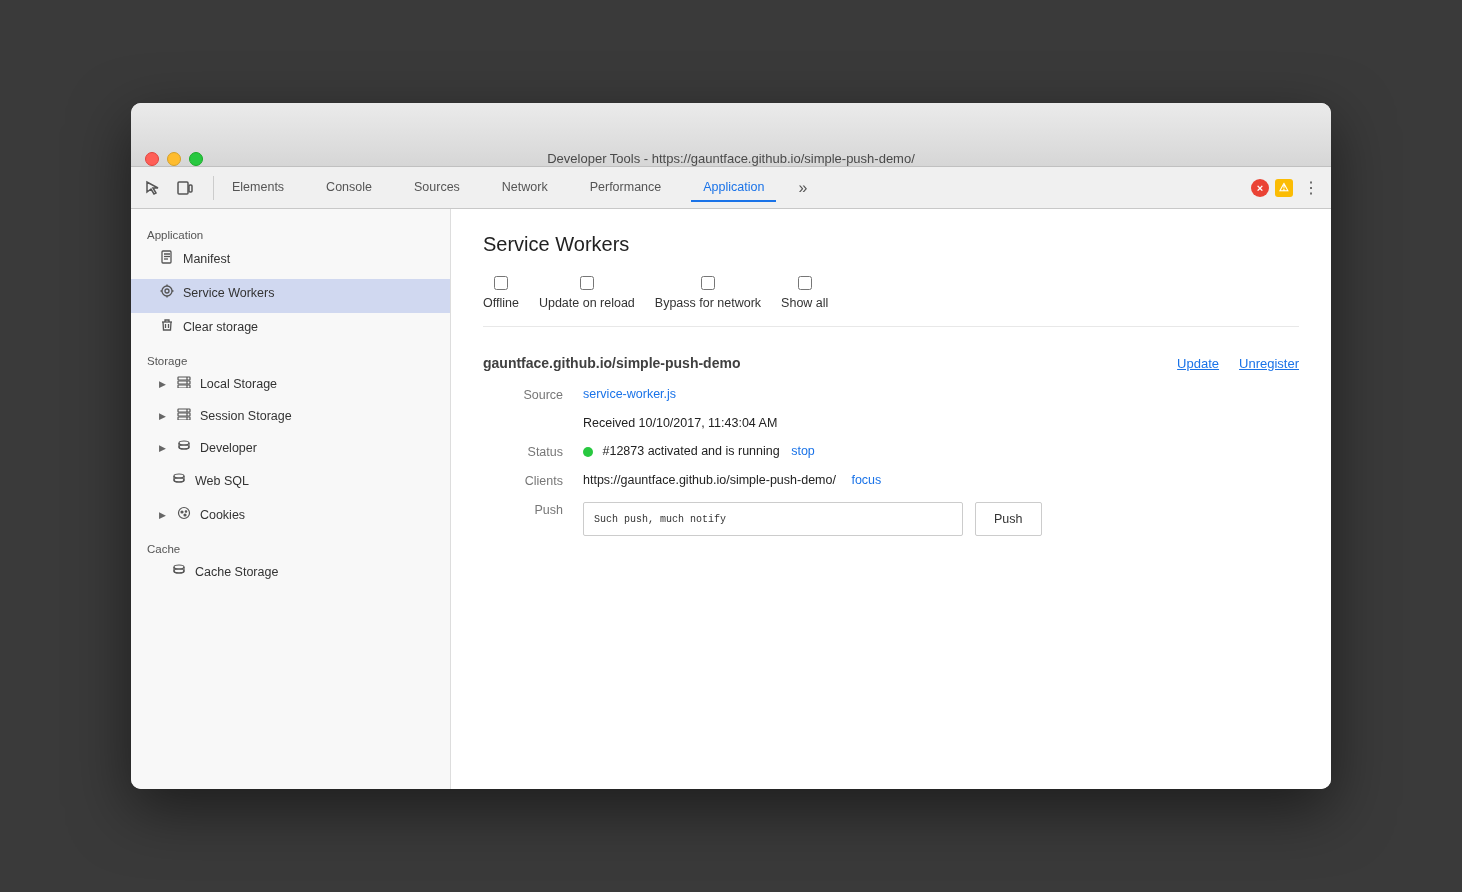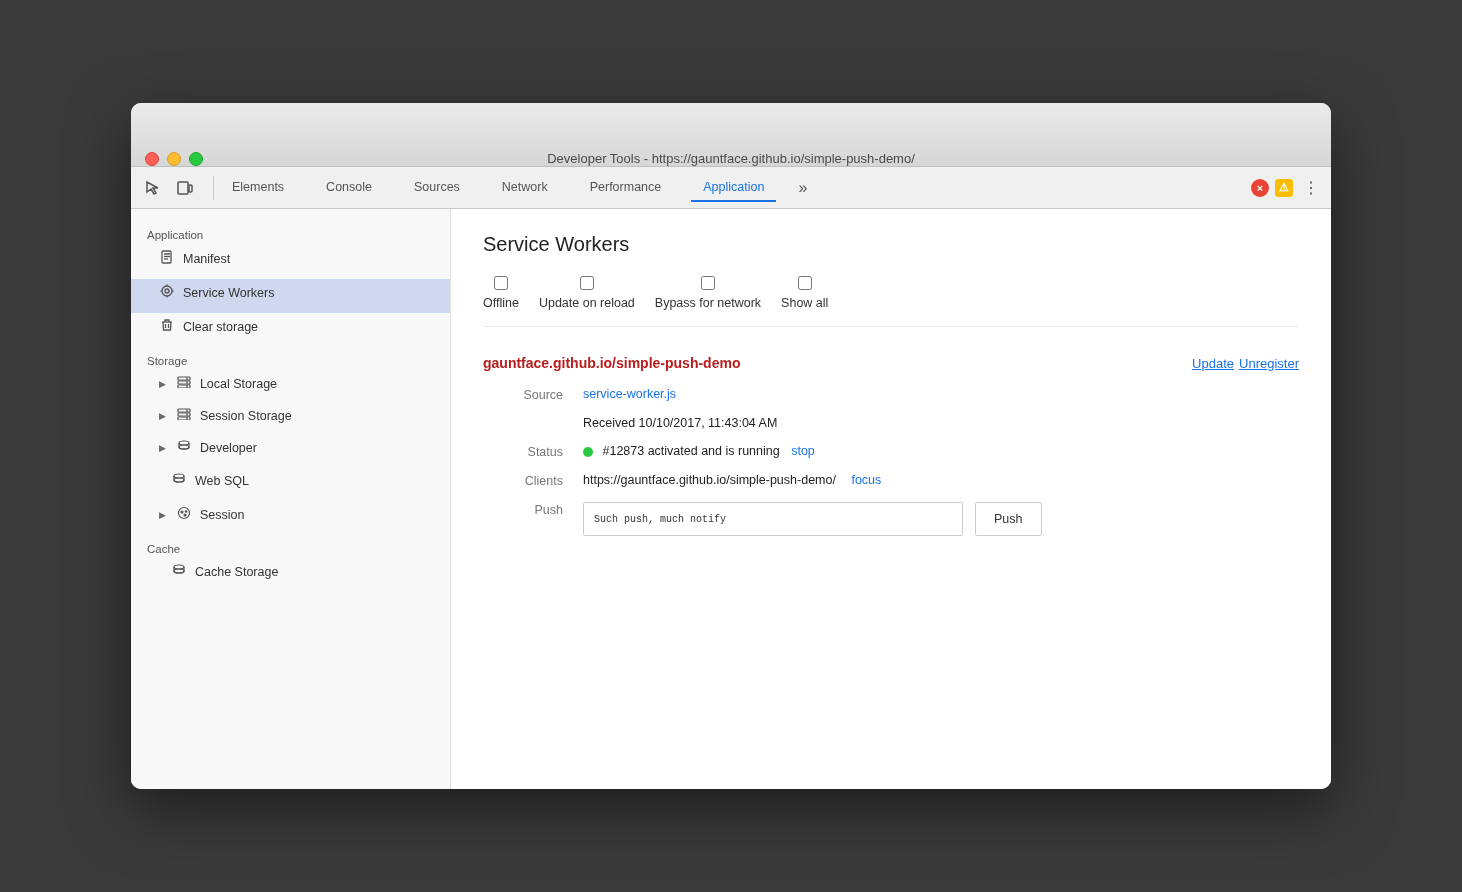--- a/index.html
+++ b/index.html
@@ -214,25 +214,25 @@
     }
     .sw-header {
       display: flex;
       align-items: center;
       justify-content: space-between;
       margin-bottom: 16px;
     }
     .sw-origin {
       font-size: 14px;
       font-weight: 600;
-      color: #b91c1c;
+      color: #404040;
     }
     .sw-actions {
       display: flex;
-      gap: 5px;
+      gap: 20px;
     }
     .sw-link {
       color: #1a73e8;
       text-decoration: underline;
       cursor: pointer;
       font-size: 13px;
     }
     .sw-details {
       display: grid;
       grid-template-columns: 80px 1fr;
@@ -450,21 +450,21 @@
       <div class="sidebar-item">
         <span class="expand-arrow">▶</span>
         <span class="icon">
           <svg width="14" height="14" viewBox="0 0 14 14" fill="none" stroke="#555" stroke-width="1.2">
             <circle cx="7" cy="7" r="5.5"></circle>
             <circle cx="5" cy="6" r="1" fill="#555"></circle>
             <circle cx="8" cy="9" r="1" fill="#555"></circle>
             <circle cx="9" cy="5.5" r="0.7" fill="#555"></circle>
           </svg>
         </span>
-        <span>Session</span>
+        <span>Cookies</span>
       </div>
 
       <div class="sidebar-section-title">Cache</div>
 
       <div class="sidebar-item">
         <span class="icon" style="margin-left:12px;">
           <svg width="14" height="13" viewBox="0 0 14 13" fill="none" stroke="#555" stroke-width="1.2">
             <ellipse cx="7" cy="3" rx="5" ry="2"></ellipse>
             <path d="M2,3 V7 Q2,9 7,9 Q12,9 12,7 V3"></path>
             <ellipse cx="7" cy="7" rx="5" ry="2"></ellipse>

